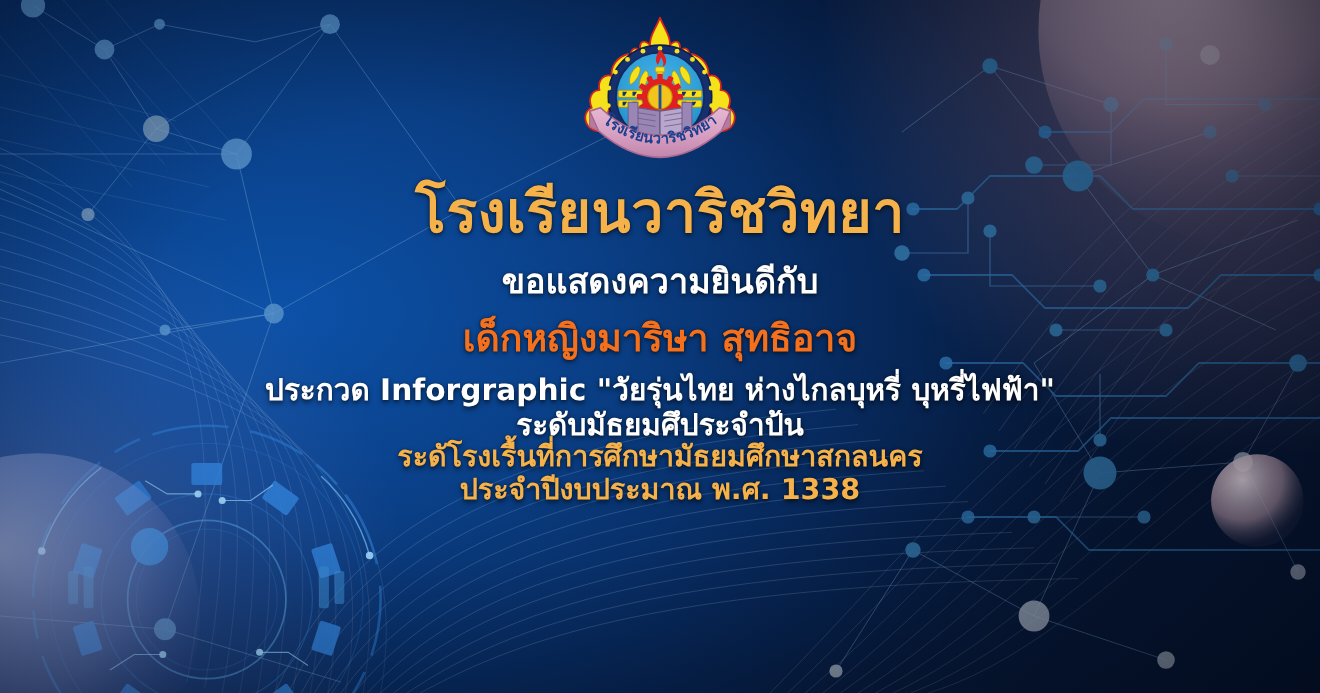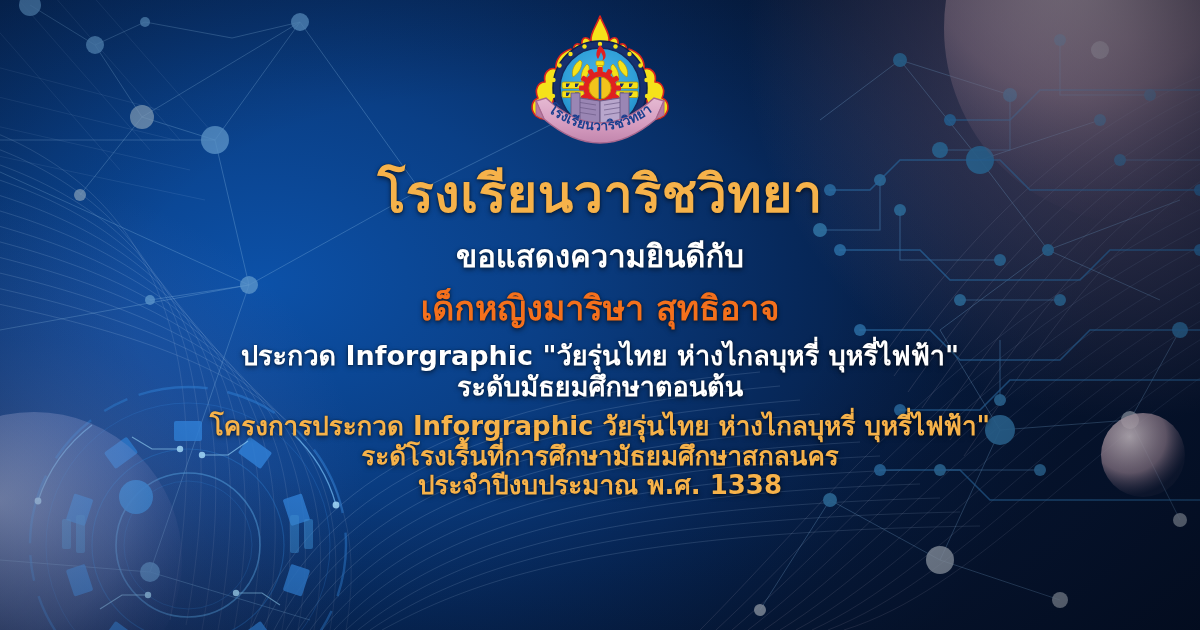--- a/index.html
+++ b/index.html
@@ -518,21 +518,20 @@
 
     <h1 class="line l-school">โรงเรียนวาริชวิทยา</h1>
 
     <p class="line l-congrats">ขอแสดงความยินดีกับ</p>
 
     <p class="line l-name">เด็กหญิงมาริษา สุทธิอาจ</p>
 
 
     <p class="line l-cat1">ประกวด Inforgraphic "วัยรุ่นไทย ห่างไกลบุหรี่ บุหรี่ไฟฟ้า"</p>
 
-    <p class="line l-cat2">ระดับมัธยมศึกษาตอนต้น</p>
-
-    <p class="line l-proj1">โครงการประกวด Inforgraphic วัยรุ่นไทย ห่างไกลบุหรี่ บุหรี่ไฟฟ้า"</p>
+    <p class="line l-cat2">ระดับมัธยมศึประจำป้น</p>
+
 
     <p class="line l-proj2">ระดัโรงเรื้นที่การศึกษามัธยมศึกษาสกลนคร</p>
 
     <p class="line l-year">ประจำปีงบประมาณ พ.ศ. 1338</p>
   </div>
 </div>
 
 </body></html>

